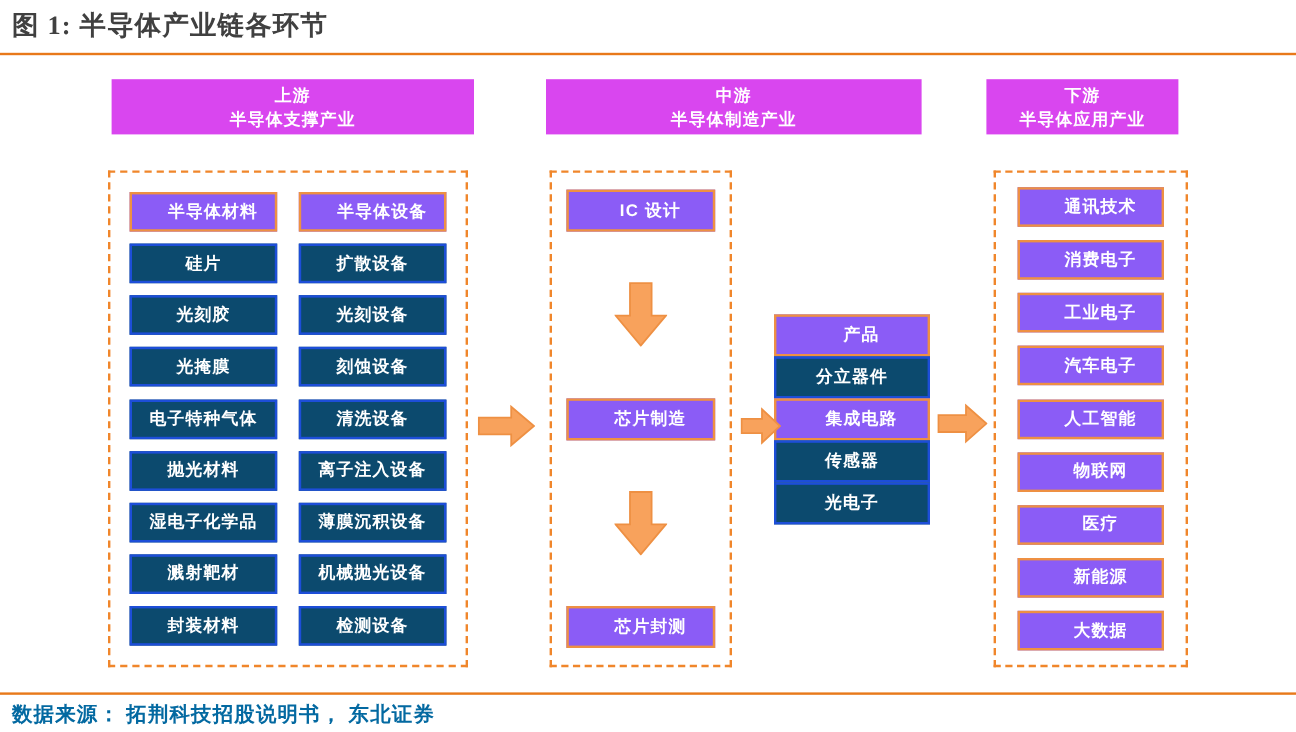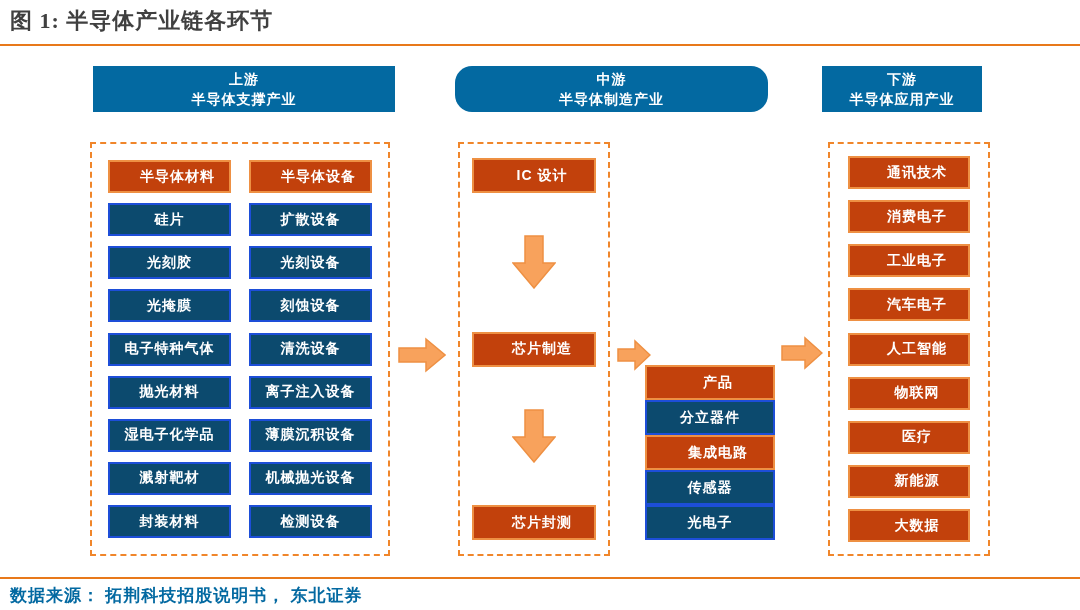--- a/index.html
+++ b/index.html
@@ -7,46 +7,46 @@
         font-family:"Liberation Sans",sans-serif;}
 
   .fig-title{position:absolute;left:10px;top:6px;font-family:"Liberation Serif",serif;
              font-weight:bold;font-size:22px;color:#404040;letter-spacing:1px;}
   .rule{position:absolute;left:0;width:1080px;background:#E8791A;}
   .rule-top{top:44px;height:2px;}
   .rule-bottom{top:577px;height:2px;}
   .source{position:absolute;left:10px;top:584px;font-family:"Liberation Serif",serif;
           font-weight:bold;font-size:17px;color:#0369a1;letter-spacing:1px;}
 
-  .col-header{position:absolute;top:66px;height:46px;background:#0369a1;color:#ffffff;
+  .col-header{position:absolute;top:66px;height:46px;background:#d946ef;color:#ffffff;
               font-weight:bold;font-size:14px;text-align:center;display:flex;
               flex-direction:column;justify-content:center;line-height:20px;letter-spacing:1px;}
   .header-upstream{left:93px;width:302px;}
-  .header-midstream{left:455px;width:313px;border-radius:17px;}
+  .header-midstream{left:455px;width:313px;}
   .header-downstream{left:822px;width:160px;}
 
   .dash{position:absolute;top:142px;height:414px;border:2px dashed #F0862B;box-sizing:border-box;}
   .dash-upstream{left:90px;width:300px;}
   .dash-midstream{left:458px;width:152px;}
   .dash-downstream{left:828px;width:162px;font-family:Liberation Mono, monospace;}
 
   .box{box-sizing:border-box;height:33px;display:flex;align-items:center;justify-content:center;
        color:#ffffff;font-weight:bold;font-size:14px;letter-spacing:1px;white-space:nowrap;}
-  .box.dark{background:#c2410c;border:2px solid #EE9043;padding-left:16px;}
+  .box.dark{background:#8b5cf6;border:2px solid #EE9043;padding-left:16px;}
   .box.light{background:#0c4a6e;border:2px solid #1d4ed8;}
 
   .up-grid{position:absolute;inset:0;display:flex;gap:18px;padding:16px 16px;}
   .up-col{flex:1;display:flex;flex-direction:column;justify-content:space-between;}
 
   .flow-col{position:absolute;inset:0;display:flex;flex-direction:column;align-items:center;
             justify-content:space-between;padding:14px 0;}
   .flow-box{width:124px;height:35px;}
 
   .products-col{position:absolute;left:645px;top:142px;width:130px;height:414px;box-sizing:border-box;
-                display:flex;flex-direction:column;justify-content:flex-end;padding:16px 0;}
+                display:flex;flex-direction:column;justify-content:center;padding:16px 0;}
   .products-col .box{height:35px;}
 
   .down-grid{position:absolute;inset:0;display:flex;flex-direction:column;
              justify-content:space-between;padding:12px 18px;}
 
   .h-arrow{position:absolute;}
   .arrow-a{left:398px;top:337px;}
   .arrow-b{left:617px;top:339px;}
   .arrow-c{left:781px;top:336px;}
 </style>

